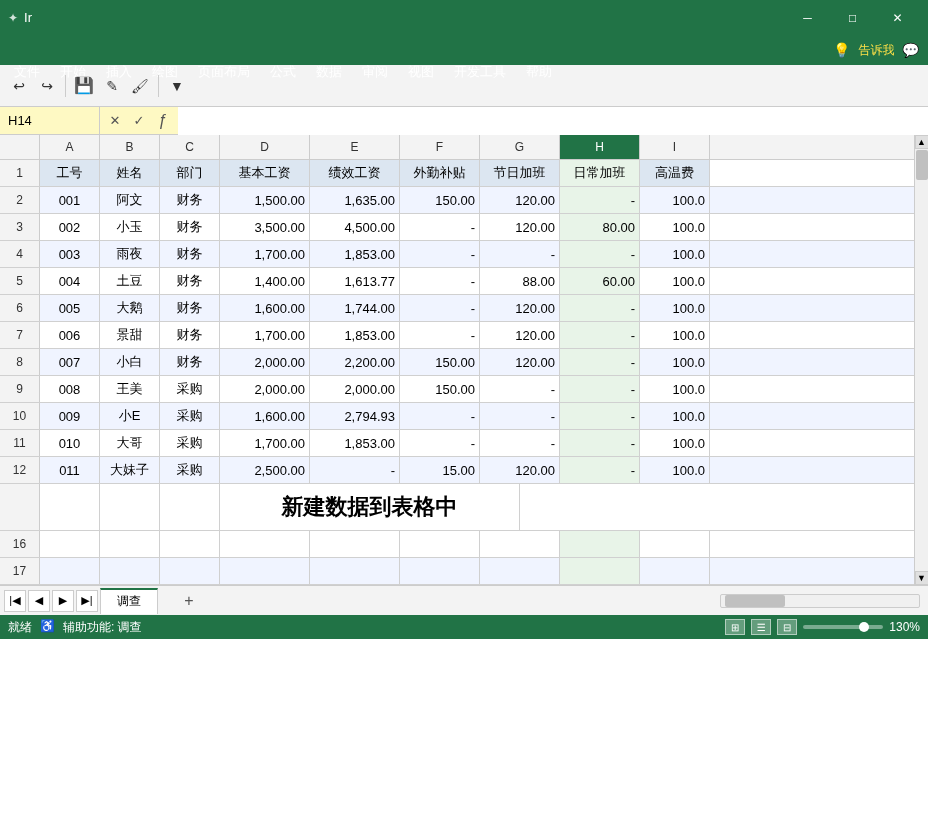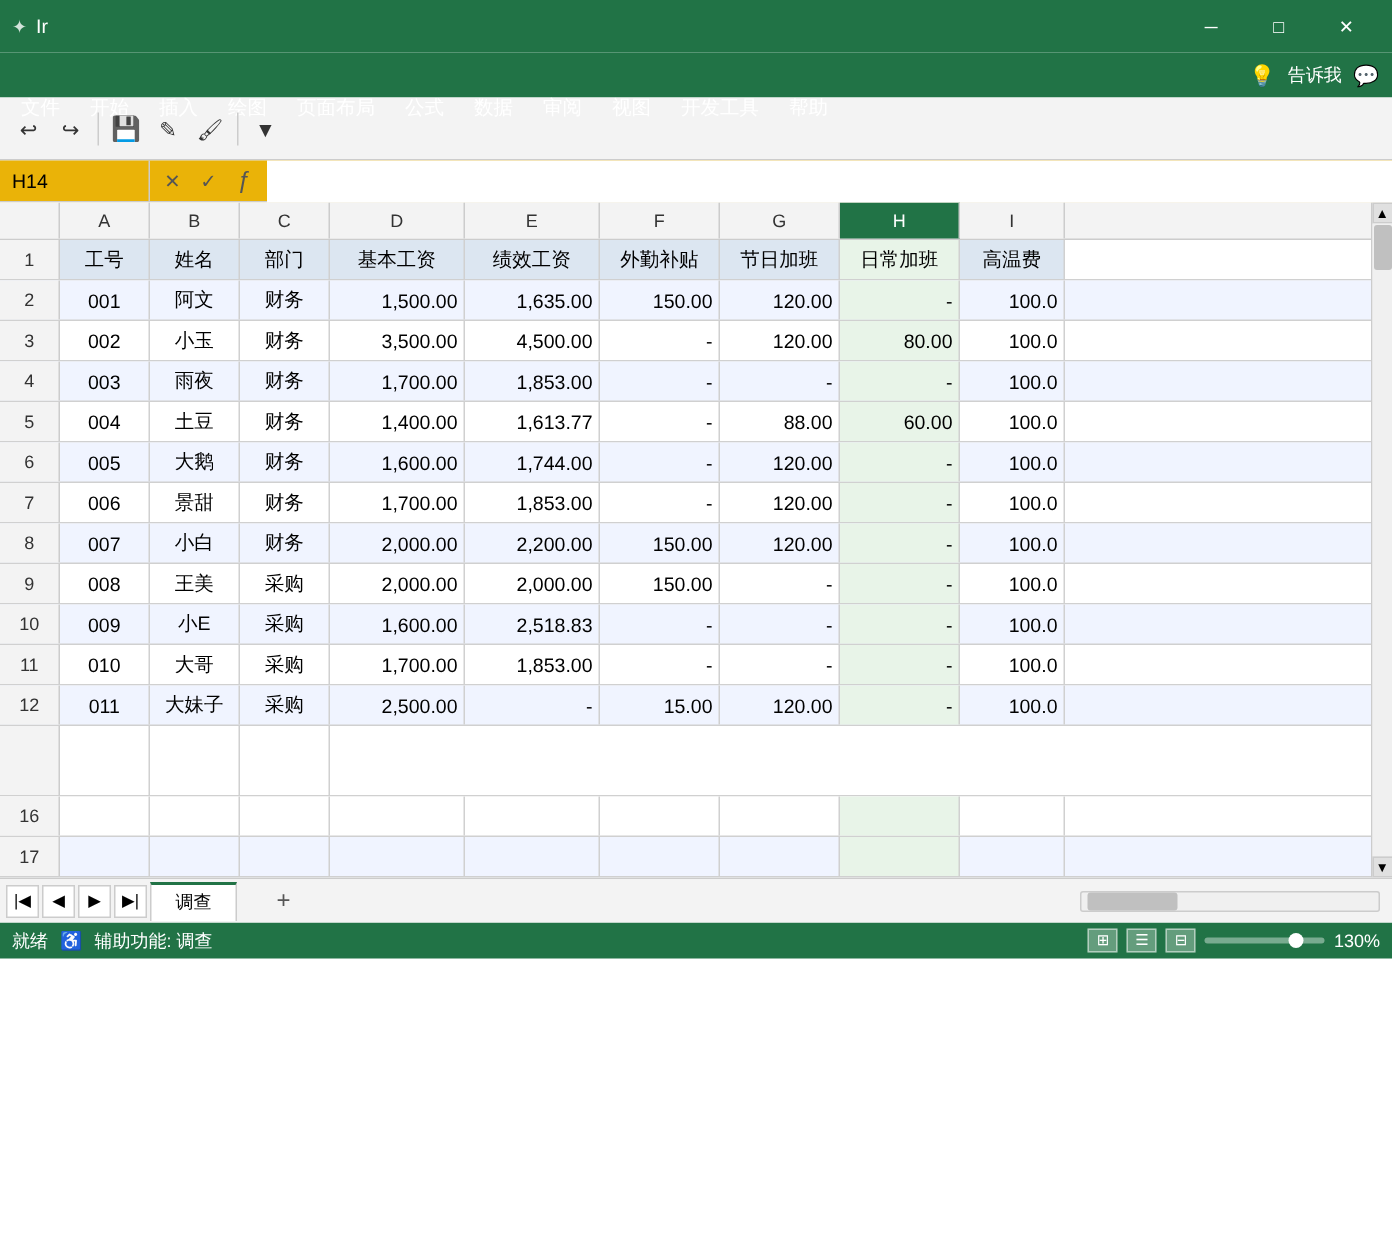--- a/index.html
+++ b/index.html
@@ -66,21 +66,21 @@
       justify-content: center;
       border-radius: 2px;
       font-size: 14px;
       color: #333;
     }
     .tb-separator { width: 1px; height: 22px; background: #ccc; margin: 0 3px; }
 
     
     #formula-bar {
       height: 28px;
-      background: #eab308;
+      background: #fef9c3;
       border-bottom: 1px solid #ccc;
       display: flex;
       align-items: center;
     }
     #name-box {
       width: 100px;
       height: 28px;
       border-right: 1px solid #ccc;
       display: flex;
       align-items: center;
@@ -240,21 +240,21 @@
     
     #status-bar {
       height: 24px;
       background: #217346;
       display: flex;
       align-items: center;
       padding: 0 8px;
       color: white;
       font-size: 12px;
     }
-    #status-bar .status-left { display: flex; align-items: center; gap: 8px; }
+    #status-bar .status-left { display: flex; gap: 8px; }
     #status-bar .status-right { margin-left: auto; display: flex; align-items: center; gap: 6px; }
     .view-btn {
       width: 20px;
       height: 16px;
       background: rgba(255,255,255,0.3);
       border: 1px solid rgba(255,255,255,0.5);
       cursor: pointer;
       display: flex;
       align-items: center;
       justify-content: center;
@@ -369,21 +369,21 @@
   <div class="menu-item">绘图</div>
   <div class="menu-item">页面布局</div>
   <div class="menu-item">公式</div>
   <div class="menu-item">数据</div>
   <div class="menu-item">审阅</div>
   <div class="menu-item">视图</div>
   <div class="menu-item">开发工具</div>
   <div class="menu-item">帮助</div>
   <div style="margin-left:auto;display:flex;align-items:center;gap:8px;padding-right:4px;">
     <span style="font-size:14px;">💡</span>
-    <span style="font-size:12px;color:#ffffff;">告诉我</span>
+    <span style="font-size:12px;color:#fde047;">告诉我</span>
     <span style="font-size:14px;">💬</span>
   </div>
 </div>
 
 <div id="toolbar">
   <button class="tb-btn" title="撤销">↩</button>
   <button class="tb-btn" title="重做">↪</button>
   <div class="tb-separator"></div>
   <button class="tb-btn" title="保存" style="font-size:16px;">💾</button>
   <button class="tb-btn" style="font-size:14px;">✎</button>
@@ -540,21 +540,21 @@
           <div class="cell w-col-h right selected-col">-</div>
           <div class="cell w-col-i right">100.0</div>
         </div>
 
         <div class="sheet-row row-blue">
           <div class="row-num">10</div>
           <div class="cell w-col-a center">009</div>
           <div class="cell w-col-b center">小E</div>
           <div class="cell w-col-c center">采购</div>
           <div class="cell w-col-d right">1,600.00</div>
-          <div class="cell w-col-e right">2,518.83</div>
+          <div class="cell w-col-e right">2,794.93</div>
           <div class="cell w-col-f right">-</div>
           <div class="cell w-col-g right">-</div>
           <div class="cell w-col-h right selected-col">-</div>
           <div class="cell w-col-i right">100.0</div>
         </div>
 
         <div class="sheet-row row-white">
           <div class="row-num">11</div>
           <div class="cell w-col-a center">010</div>
           <div class="cell w-col-b center">大哥</div>
@@ -580,20 +580,21 @@
           <div class="cell w-col-i right">100.0</div>
         </div>
 
 
 
         <div class="sheet-row row-white tall-row">
           <div class="row-num" style="height:46px;"></div>
           <div class="cell w-col-a" style="height:46px;"></div>
           <div class="cell w-col-b" style="height:46px;"></div>
           <div class="cell w-col-c" style="height:46px;"></div>
+          <div class="cell w-col-d big-label-cell" style="height:46px;min-width:300px;font-size:22px;font-weight:bold;">新建数据到表格中</div>
         </div>
 
 
         <div class="sheet-row row-white">
           <div class="row-num">16</div>
           <div class="cell w-col-a"></div>
           <div class="cell w-col-b"></div>
           <div class="cell w-col-c"></div>
           <div class="cell w-col-d"></div>
           <div class="cell w-col-e"></div>

